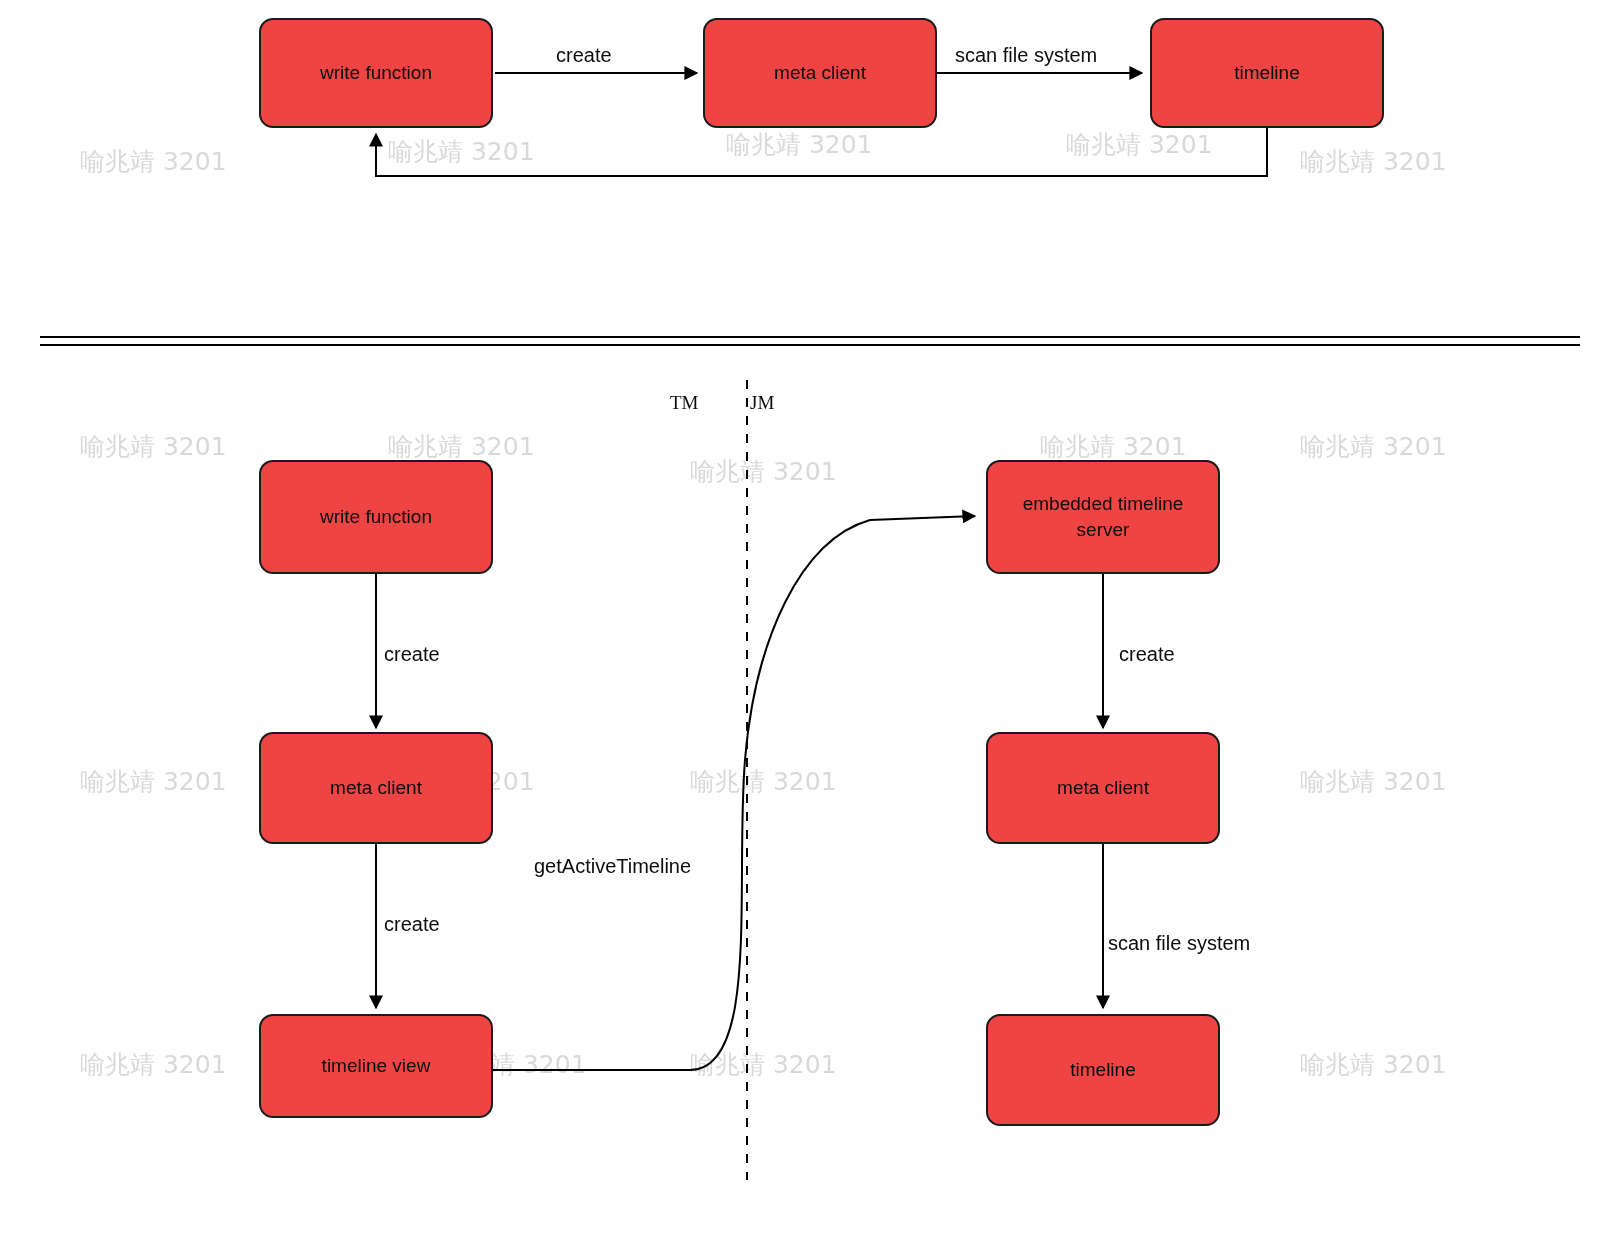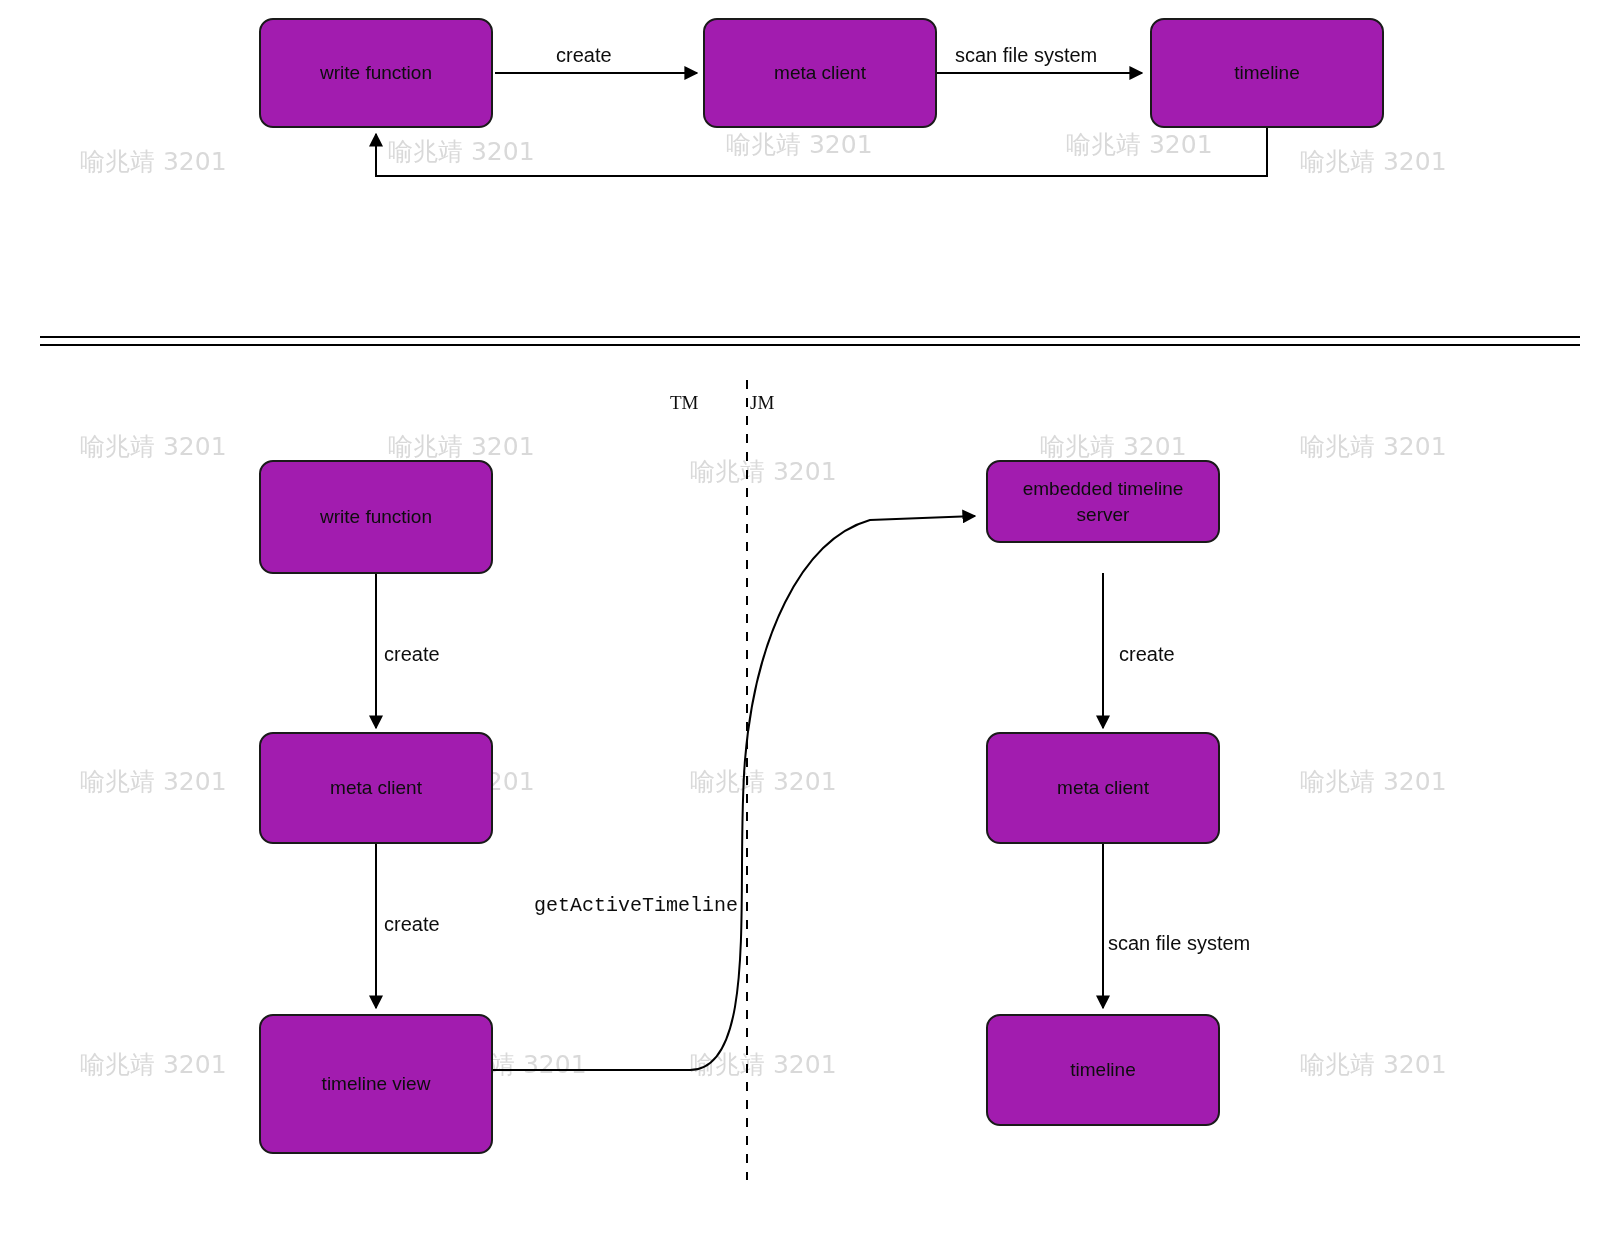--- a/index.html
+++ b/index.html
@@ -16,21 +16,21 @@
     width: 1620px;
     height: 1236px;
     overflow: hidden;
     background: #ffffff;
   }
   .node {
     position: absolute;
     box-sizing: border-box;
     border: 2px solid #1a1a1a;
     border-radius: 14px;
-    background: #a21caf;
+    background: #ef4444;
     display: flex;
     align-items: center;
     justify-content: center;
     text-align: center;
     font-size: 19px;
     line-height: 1.35;
     color: #0d0d0d;
     z-index: 3;
   }
   .edge-label {
@@ -140,34 +140,34 @@
 
   <div class="lane-label" style="left:670px; top:392px;">TM</div>
   <div class="lane-label" style="left:750px; top:392px;">JM</div>
 
   <div class="node" style="left:259px; top:460px; width:234px; height:114px;">
     <span>write function</span>
   </div>
   <div class="node" style="left:259px; top:732px; width:234px; height:112px;">
     <span>meta client</span>
   </div>
-  <div class="node" style="left:259px; top:1014px; width:234px; height:140px;">
+  <div class="node" style="left:259px; top:1014px; width:234px; height:104px;">
     <span>timeline view</span>
   </div>
 
-  <div class="node" style="left:986px; top:460px; width:234px; height:83px; white-space:pre-line;">
+  <div class="node" style="left:986px; top:460px; width:234px; height:114px; white-space:pre-line;">
     <span style="white-space:pre-line;">embedded timeline
 server</span>
   </div>
   <div class="node" style="left:986px; top:732px; width:234px; height:112px;">
     <span>meta client</span>
   </div>
   <div class="node" style="left:986px; top:1014px; width:234px; height:112px;">
     <span>timeline</span>
   </div>
 
   <div class="edge-label" style="left:384px; top:643px;">create</div>
   <div class="edge-label" style="left:384px; top:913px;">create</div>
-  <div class="edge-label" style="left:534px; top:894px;font-family:Liberation Mono, monospace;">getActiveTimeline</div>
+  <div class="edge-label" style="left:534px; top:855px;">getActiveTimeline</div>
   <div class="edge-label" style="left:1119px; top:643px;">create</div>
   <div class="edge-label" style="left:1108px; top:932px;">scan file system</div>
 
 </div>
 
 </body></html>

